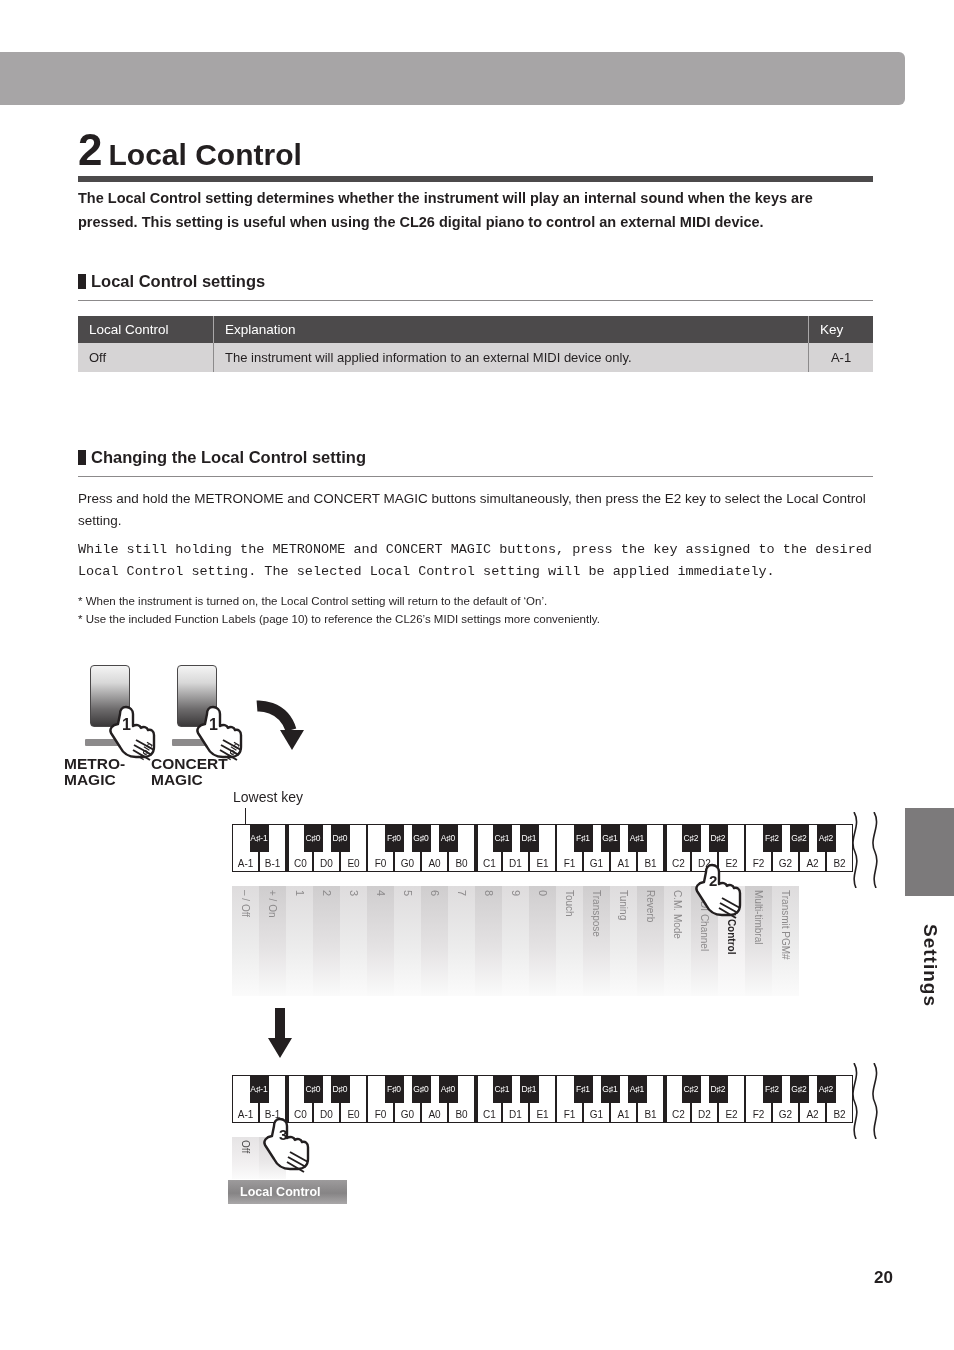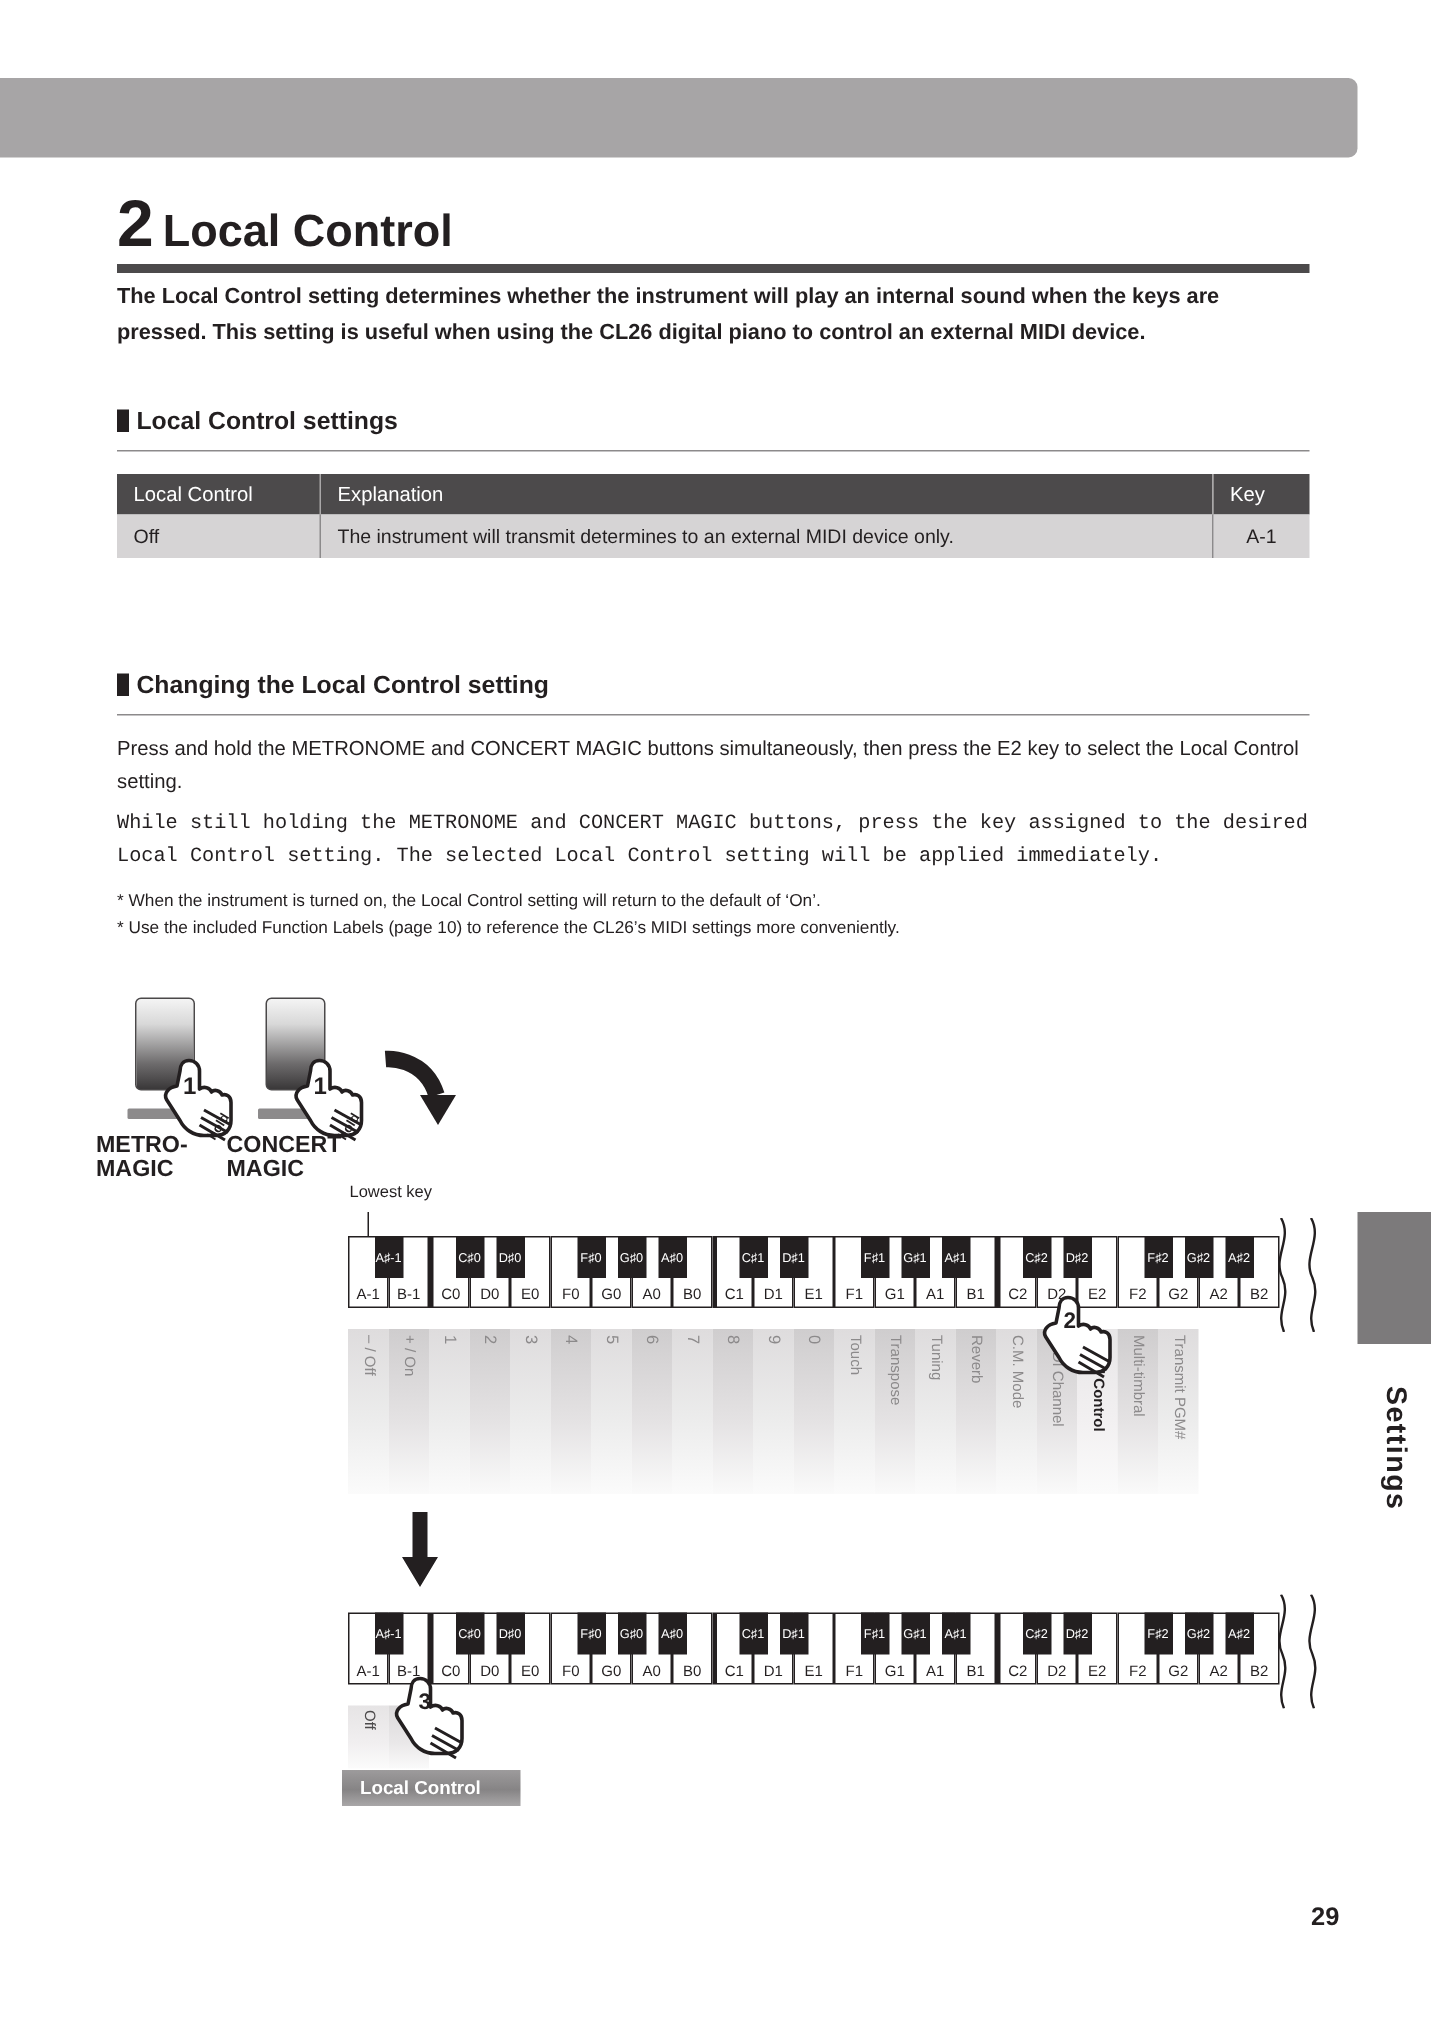--- a/index.html
+++ b/index.html
@@ -131,21 +131,21 @@
     background:linear-gradient(180deg,#e6e4e5 0%,#f1eff0 60%,#fbfbfb 100%);
   }
   .onoff-col.alt{background:linear-gradient(180deg,#dbd9da 0%,#eae8e9 60%,#fafafa 100%);}
   .onoff-lab{
     position:absolute;top:3px;left:0;width:27px;height:36px;
     writing-mode:vertical-rl;font-size:10px;color:#4c4a4b;
     display:flex;justify-content:flex-start;align-items:center;
   }
 
   
-  .lowest-lab{position:absolute;font-size:11px;}
+  .lowest-lab{position:absolute;font-size:14px;}
   .lowest-line{position:absolute;width:1px;background:#231f20;}
 
   
   .side-tab{position:absolute;left:905px;top:808px;width:49px;height:88px;background:#7c7a7b;}
   .side-word{
     position:absolute;left:905px;top:900px;width:49px;
     writing-mode:vertical-rl;font-size:19px;font-weight:bold;letter-spacing:1px;
     color:#231f20;height:130px;display:flex;justify-content:center;align-items:center;
   }
   .pageno{position:absolute;left:0;top:1268px;width:893px;text-align:right;
@@ -172,21 +172,21 @@
   <thead>
     <tr>
       <th class="c-name">Local Control</th>
       <th>Explanation</th>
       <th class="c-key">Key</th>
     </tr>
   </thead>
   <tbody>
     <tr class="row-b">
       <td class="c-name"><span>Off</span></td>
-      <td>The instrument will transmit determines to an external MIDI device only.</td>
+      <td>The instrument will applied information to an external MIDI device only.</td>
       <td class="c-key">A-1</td>
     </tr>
   </tbody>
 </table>
 
 <div class="sec-head" style="top:448px;">
   <span class="bullet"></span><span>Changing the Local Control setting</span>
 </div>
 <div class="sec-rule" style="top:476px;"></div>
 
@@ -499,13 +499,13 @@
   <path d="M10 20 C4 21 1 25 3 29 L12 43 C15 49 21 53 28 53 L36 53 C42 53 46 49 46 43 L46 31 C46 27 43 25 40 26 C39 23 35 22 33 24 C32 21 28 20 25 22 L25 10 C25 6 22 3 18 3 C14 3 12 6 12 10 Z" fill="#ffffff" stroke="#231f20" stroke-width="2.4" stroke-linejoin="round"></path>
   <path d="M28 36 L46 46 M26 41 L44 51 M25 46 L42 56" stroke="#231f20" stroke-width="2" fill="none"></path>
 </svg>
 <div style="position:absolute;left:279px;top:1126px;font-size:15px;font-weight:bold;z-index:10;">3</div>
 
 <div class="lc-badge" style="left:228px;top:1180px;width:95px;">Local Control</div>
 
 <div class="side-tab"></div>
 <div class="side-word">Settings</div>
 
-<div class="pageno">29</div>
+<div class="pageno">20</div>
 
 </body></html>

